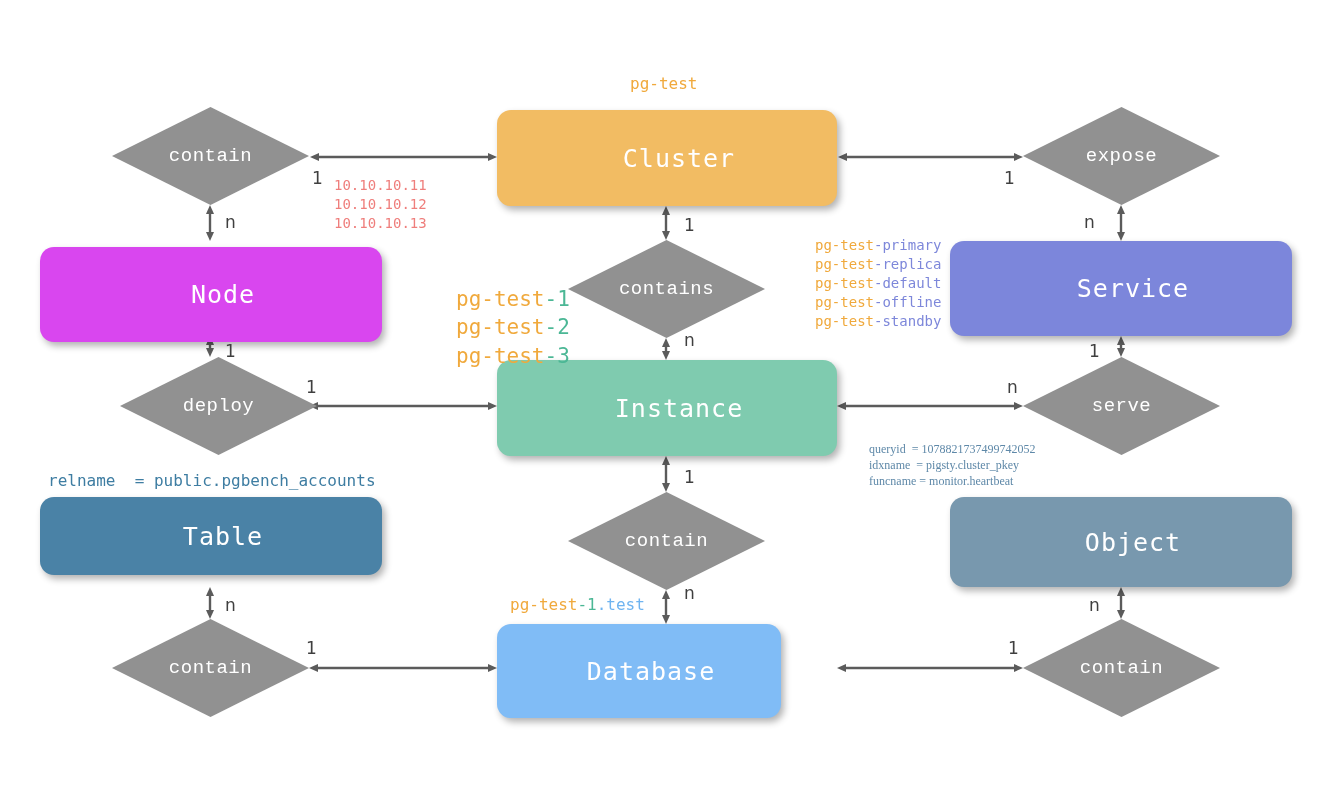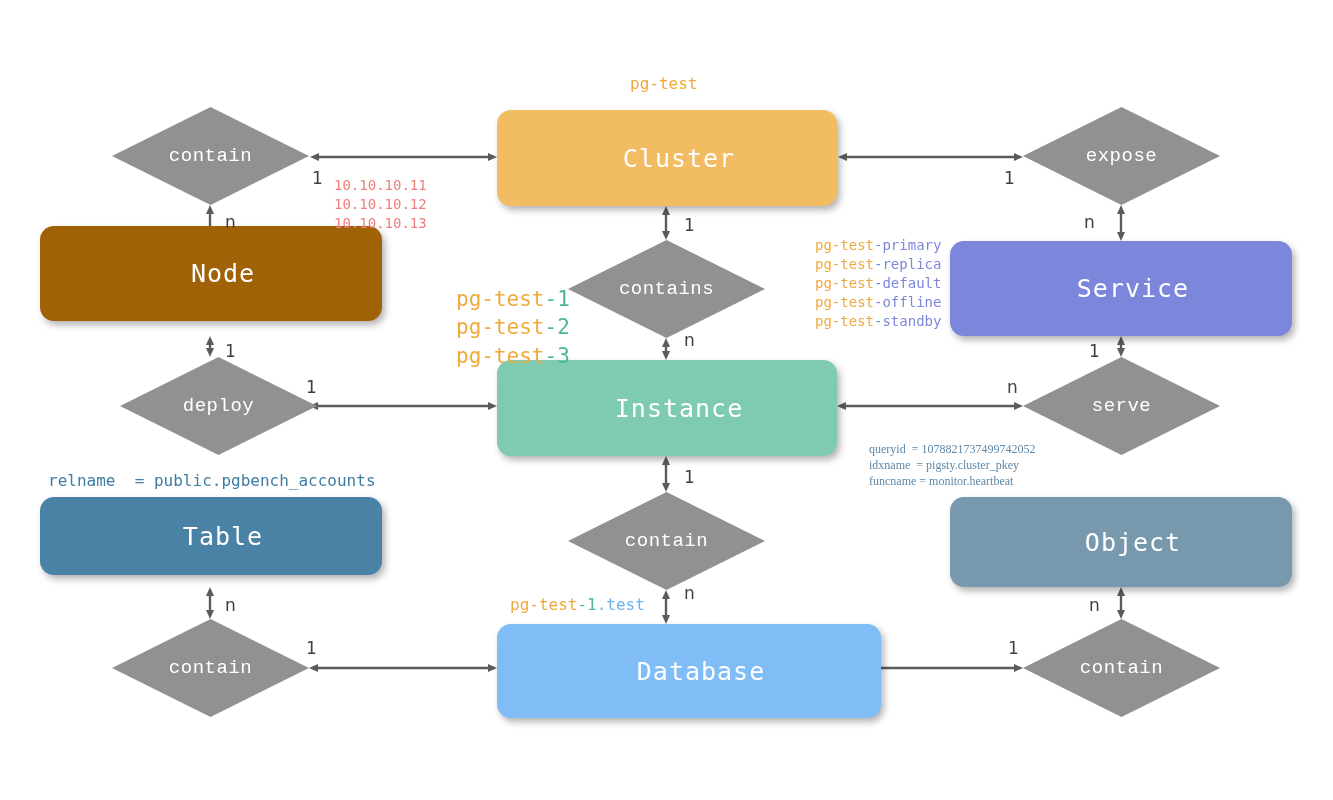--- a/index.html
+++ b/index.html
@@ -238,36 +238,36 @@
       <div class="diamond-shape"></div>
       <div class="diamond-label">contain</div>
     </div>
     <div class="diamond-wrap" style="left: 1023px; top: 619px; width: 197px; height: 98px;">
       <div class="diamond-shape"></div>
       <div class="diamond-label">contain</div>
     </div>
     <div class="entity" style="left: 497px; top: 110px; width: 340px; height: 96px; background: rgb(242, 188, 99);">
       <span>Cluster</span>
     </div>
-    <div class="entity" style="left: 40px; top: 226px; width: 342px; height: 95px; background: #a16207;">
+    <div class="entity" style="left: 40px; top: 247px; width: 342px; height: 95px; background: #d946ef;">
       <span>Node</span>
     </div>
     <div class="entity" style="left: 950px; top: 241px; width: 342px; height: 95px; background: rgb(124, 134, 219);">
       <span>Service</span>
     </div>
     <div class="entity" style="left: 497px; top: 360px; width: 340px; height: 96px; background: rgb(127, 203, 175);">
       <span>Instance</span>
     </div>
     <div class="entity" style="left: 40px; top: 497px; width: 342px; height: 78px; background: rgb(74, 130, 166);">
       <span>Table</span>
     </div>
     <div class="entity" style="left: 950px; top: 497px; width: 342px; height: 90px; background: rgb(120, 152, 174);">
       <span>Object</span>
     </div>
-    <div class="entity" style="left: 497px; top: 624px; width: 384px; height: 94px; background: rgb(128, 188, 246);">
+    <div class="entity" style="left: 497px; top: 624px; width: 284px; height: 94px; background: rgb(128, 188, 246);">
       <span>Database</span>
     </div>
     <div class="card" style="left: 312px; top: 168px;">1</div>
     <div class="card" style="left: 225px; top: 212px;">n</div>
     <div class="card" style="left: 1004px; top: 168px;">1</div>
     <div class="card" style="left: 1084px; top: 212px;">n</div>
     <div class="card" style="left: 684px; top: 215px;">1</div>
     <div class="card" style="left: 684px; top: 330px;">n</div>
     <div class="card" style="left: 225px; top: 341px;">1</div>
     <div class="card" style="left: 306px; top: 377px;">1</div>

